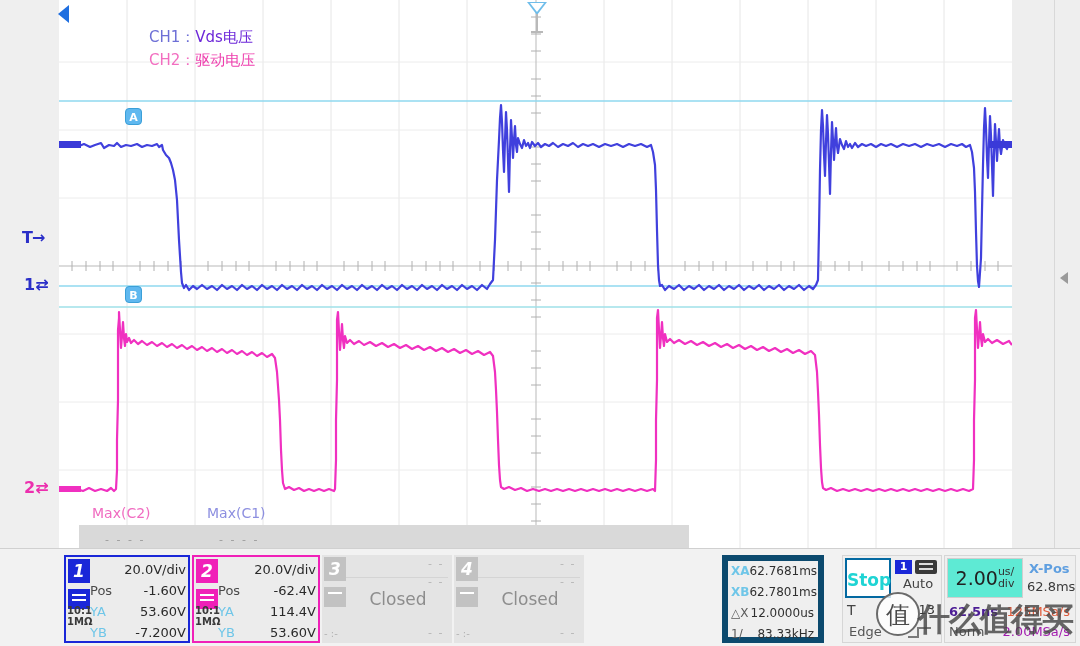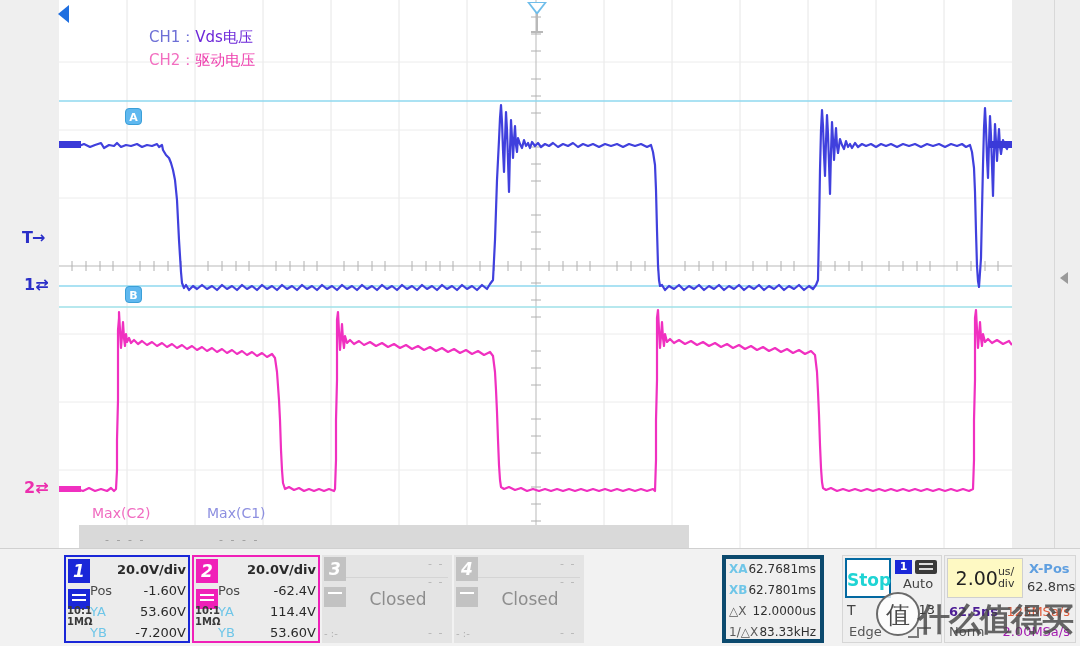--- a/index.html
+++ b/index.html
@@ -188,41 +188,41 @@
   }
 
   .ch-rows { position: absolute; left: 24px; top: 2px; right: 2px; }
   .ch-row {
     display: flex; justify-content: space-between; align-items: baseline;
     font-size: 13px; height: 21px; line-height: 21px;
   }
   .ch-row .k { color: #4a4a4a; }
   .ch-row .k.cy { color: #6fc6e8; }
   .ch-row .v { color: #2a2a2a; }
-  .ch-row.top .v { width: 100%; text-align: right; font-weight: bold; }
+  .ch-row.top .v { width: 100%; text-align: right; }
   #chan1 .ch-rows, #chan2 .ch-rows { }
   .ch-closed-label {
     position: absolute; left: 24px; top: 34px; right: 2px;
     text-align: center; font-size: 17px; color: #8d8d8d;
   }
   .ch-dash {
     position: absolute; right: 8px; font-size: 11px; color: #b4b4b4; letter-spacing: 1.5px;
   }
   .ch-dash.r1 { top: 2px; }
   .ch-dash.r2 { top: 20px; }
   .ch-dash.r4 { bottom: 4px; }
   .ch-dash-l { position: absolute; left: 2px; bottom: 4px; font-size: 10px; color: #b4b4b4; }
   .ch-sep {
     position: absolute; left: 24px; right: 4px; top: 22px; height: 1px; background: #d4d4d4;
   }
 
   
   #cursor-x {
     position: absolute; left: 722px; top: 6px; width: 102px; height: 88px;
-    background: #efefef; border: 4px solid #0c4a6e;
+    background: #efefef; border: 6px solid #0c4a6e;
   }
   .cx-row { display: flex; height: 21px; line-height: 21px; font-size: 12px; padding-left: 3px; }
   .cx-k { width: 30px; color: #6fc6e8; font-weight: bold; }
   .cx-k.gray { color: #5a5a5a; font-weight: normal; }
   .cx-v { flex: 1; text-align: right; color: #303030; padding-right: 4px; }
 
   
   #trig-panel {
     position: absolute; left: 842px; top: 6px; width: 100px; height: 88px;
     background: #efefef; border: 1px solid #d6d6d6;
@@ -261,21 +261,21 @@
     position: absolute; right: 8px; bottom: 5px; width: 26px; height: 13px;
   }
 
   
   #tb-panel {
     position: absolute; left: 944px; top: 6px; width: 132px; height: 88px;
     background: #efefef; border: 1px solid #d6d6d6;
   }
   #tb-box {
     position: absolute; left: 2px; top: 2px; width: 76px; height: 40px;
-    background: #fef9c3; border: 1px solid #cfcfcf;
+    background: #5eead4; border: 1px solid #cfcfcf;
     display: flex; align-items: center; justify-content: center;
   }
   #tb-val { font-size: 19px; color: #222; }
   #tb-unit { font-size: 11px; color: #333; line-height: 1.05; text-align: left; }
   #xpos-k {
     position: absolute; left: 84px; top: 5px; font-size: 13px; color: #5f9fe0; font-weight: bold;
   }
   #xpos-v {
     position: absolute; left: 82px; top: 23px; font-size: 13px; color: #3a3a3a;
   }

